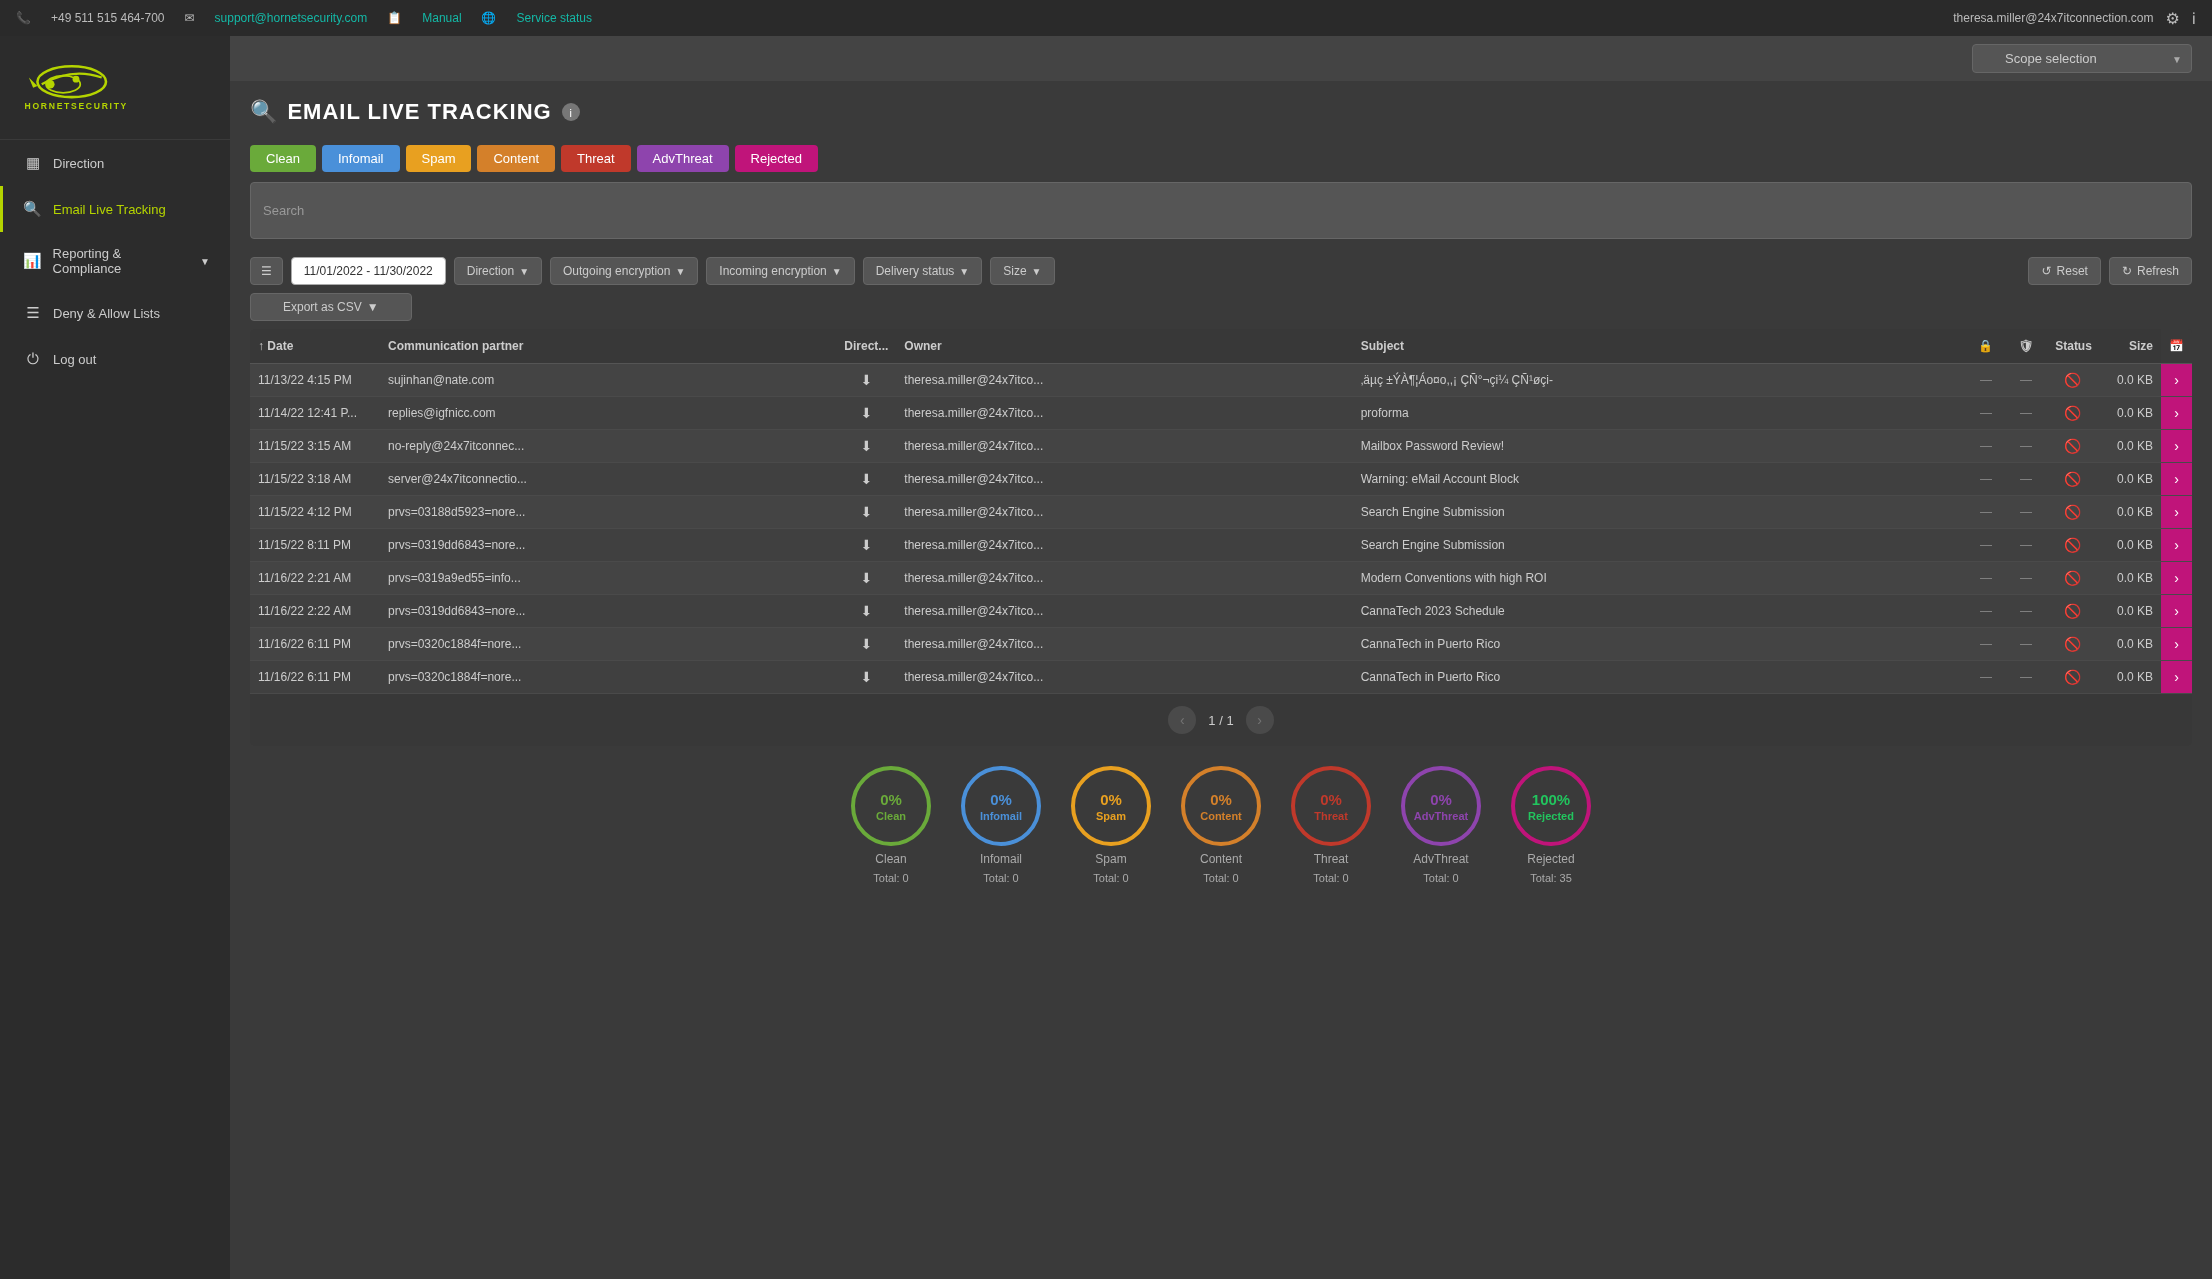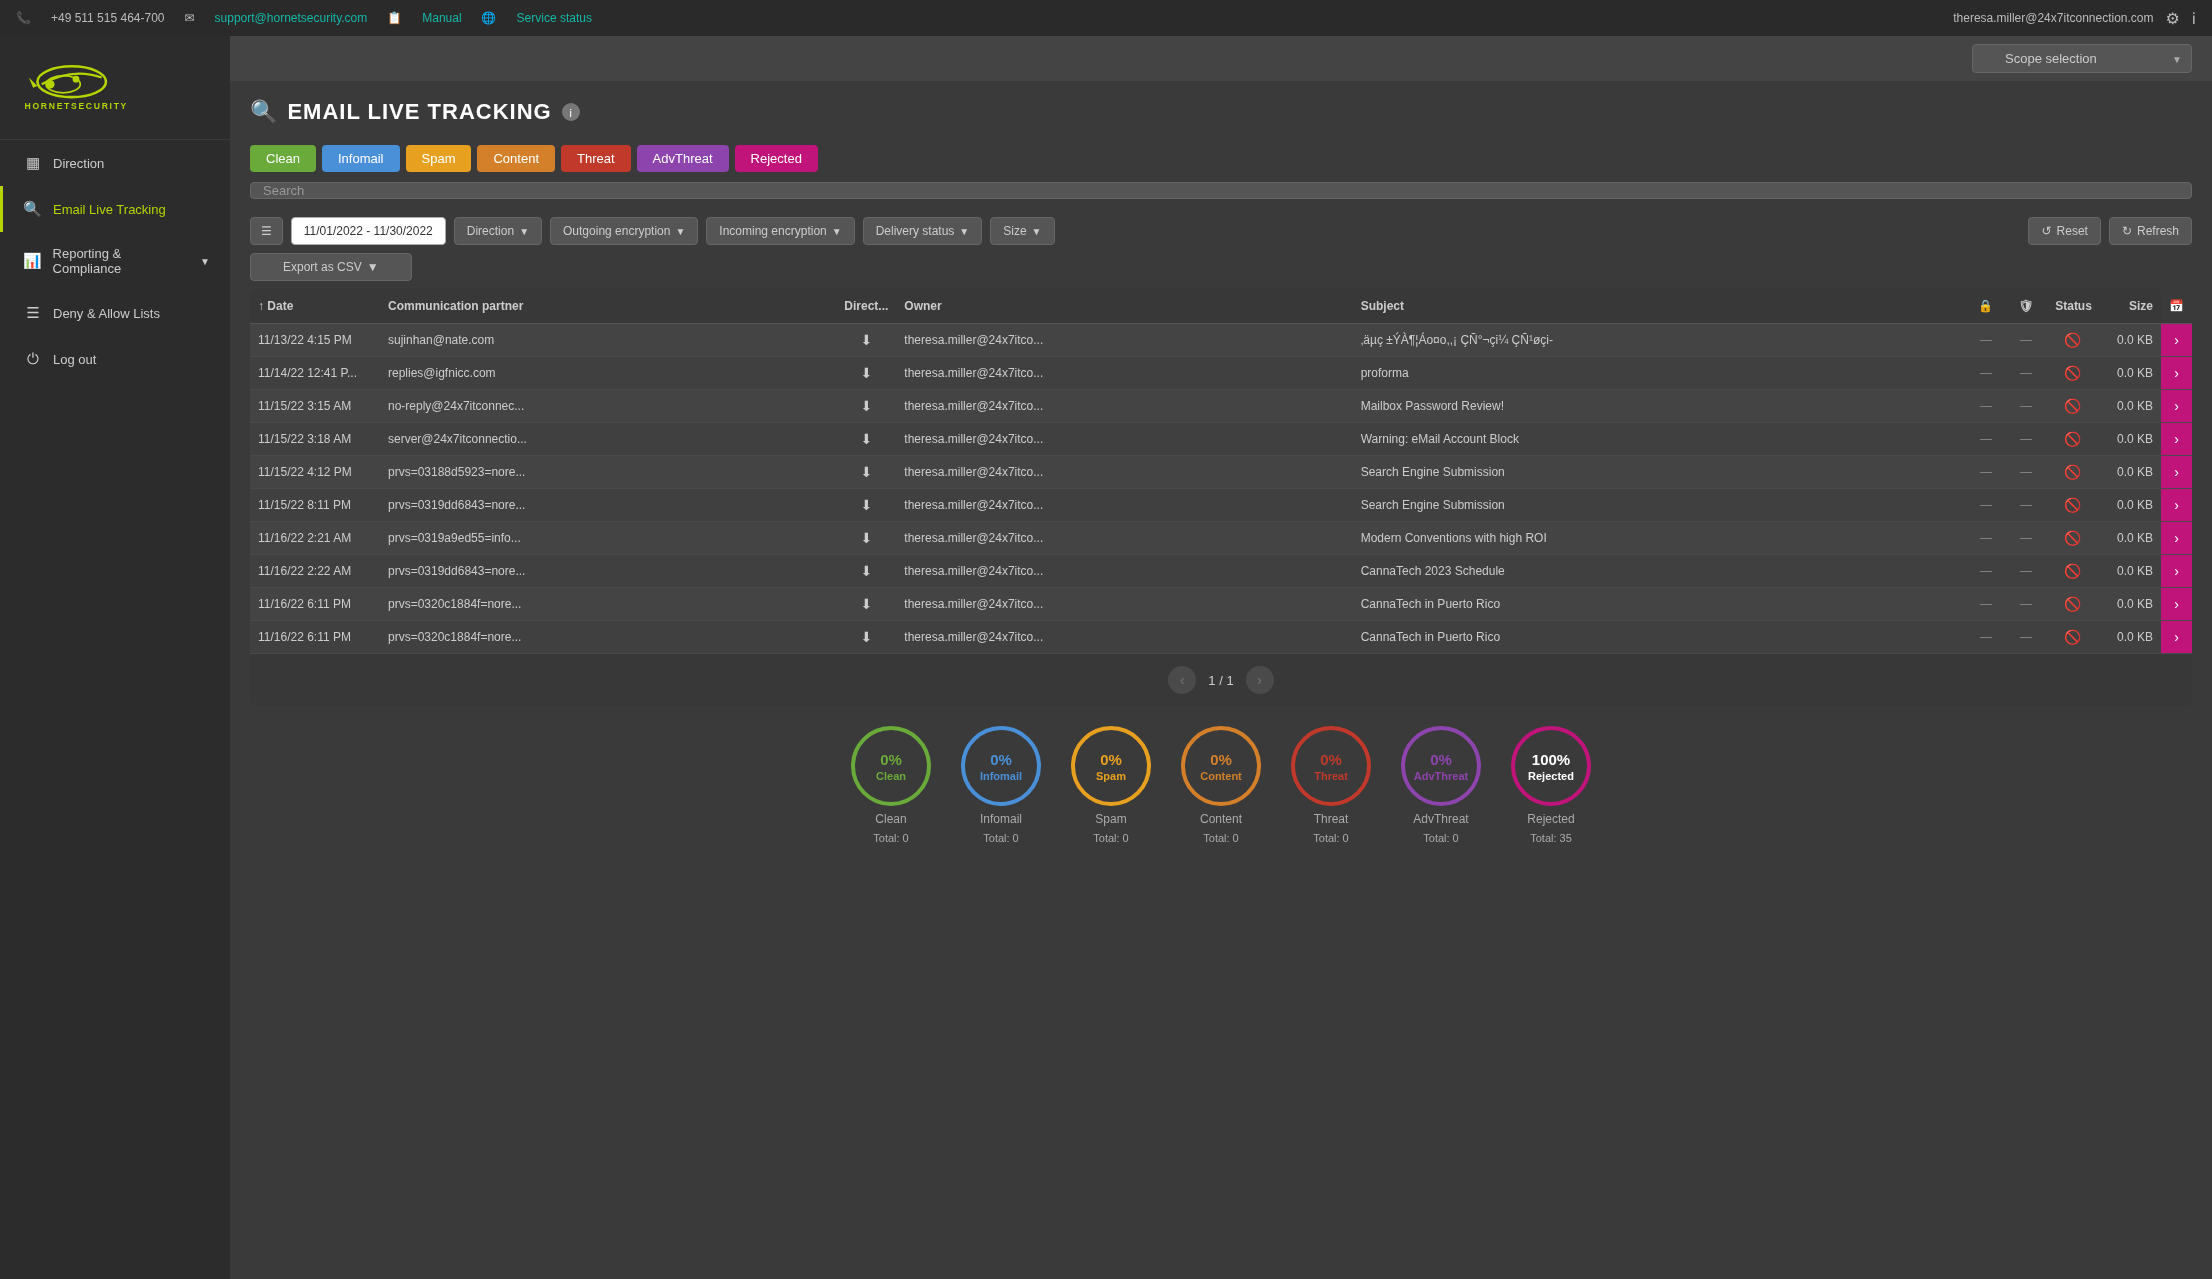--- a/index.html
+++ b/index.html
@@ -145,21 +145,21 @@
     .tab-threat { background: #c0392b; color: #fff; }
     .tab-advthreat { background: #8e44ad; color: #fff; }
     .tab-rejected { background: #c0147a; color: #fff; }
 
     
     .search-bar {
       margin: 0 20px 10px;
     }
     .search-input {
       width: 100%;
-      padding: 0 12px;
+      padding: 20px 12px;
       background: #555;
       border: 1px solid #666;
       border-radius: 4px;
       color: #ccc;
       font-size: 13px;
     }
     .search-input::placeholder { color: #999; }
 
     
     .toolbar {
@@ -307,21 +307,21 @@
       font-weight: bold;
     }
     .circle-pct { font-size: 15px; font-weight: bold; }
     .circle-label-inner { font-size: 11px; margin-top: 2px; }
     .circle.clean { border-color: #6aaa3a; color: #6aaa3a; }
     .circle.infomail { border-color: #4a90d9; color: #4a90d9; }
     .circle.spam { border-color: #e8a020; color: #e8a020; }
     .circle.content { border-color: #d4802a; color: #d4802a; }
     .circle.threat { border-color: #c0392b; color: #c0392b; }
     .circle.advthreat { border-color: #8e44ad; color: #8e44ad; }
-    .circle.rejected { border-color: #c0147a; color: #ffffff; }
+    .circle.rejected { border-color: #c0147a; color: #22c55e; }
     .summary-label { font-size: 12px; color: #aaa; }
     .summary-total { font-size: 11px; color: #aaa; }
     .gear-icon, .info-top-icon { cursor: pointer; font-size: 16px; }
   </style>
 </head>
 <body>
 
 <div class="topbar">
   <div class="topbar-left">
     <span>📞</span>

